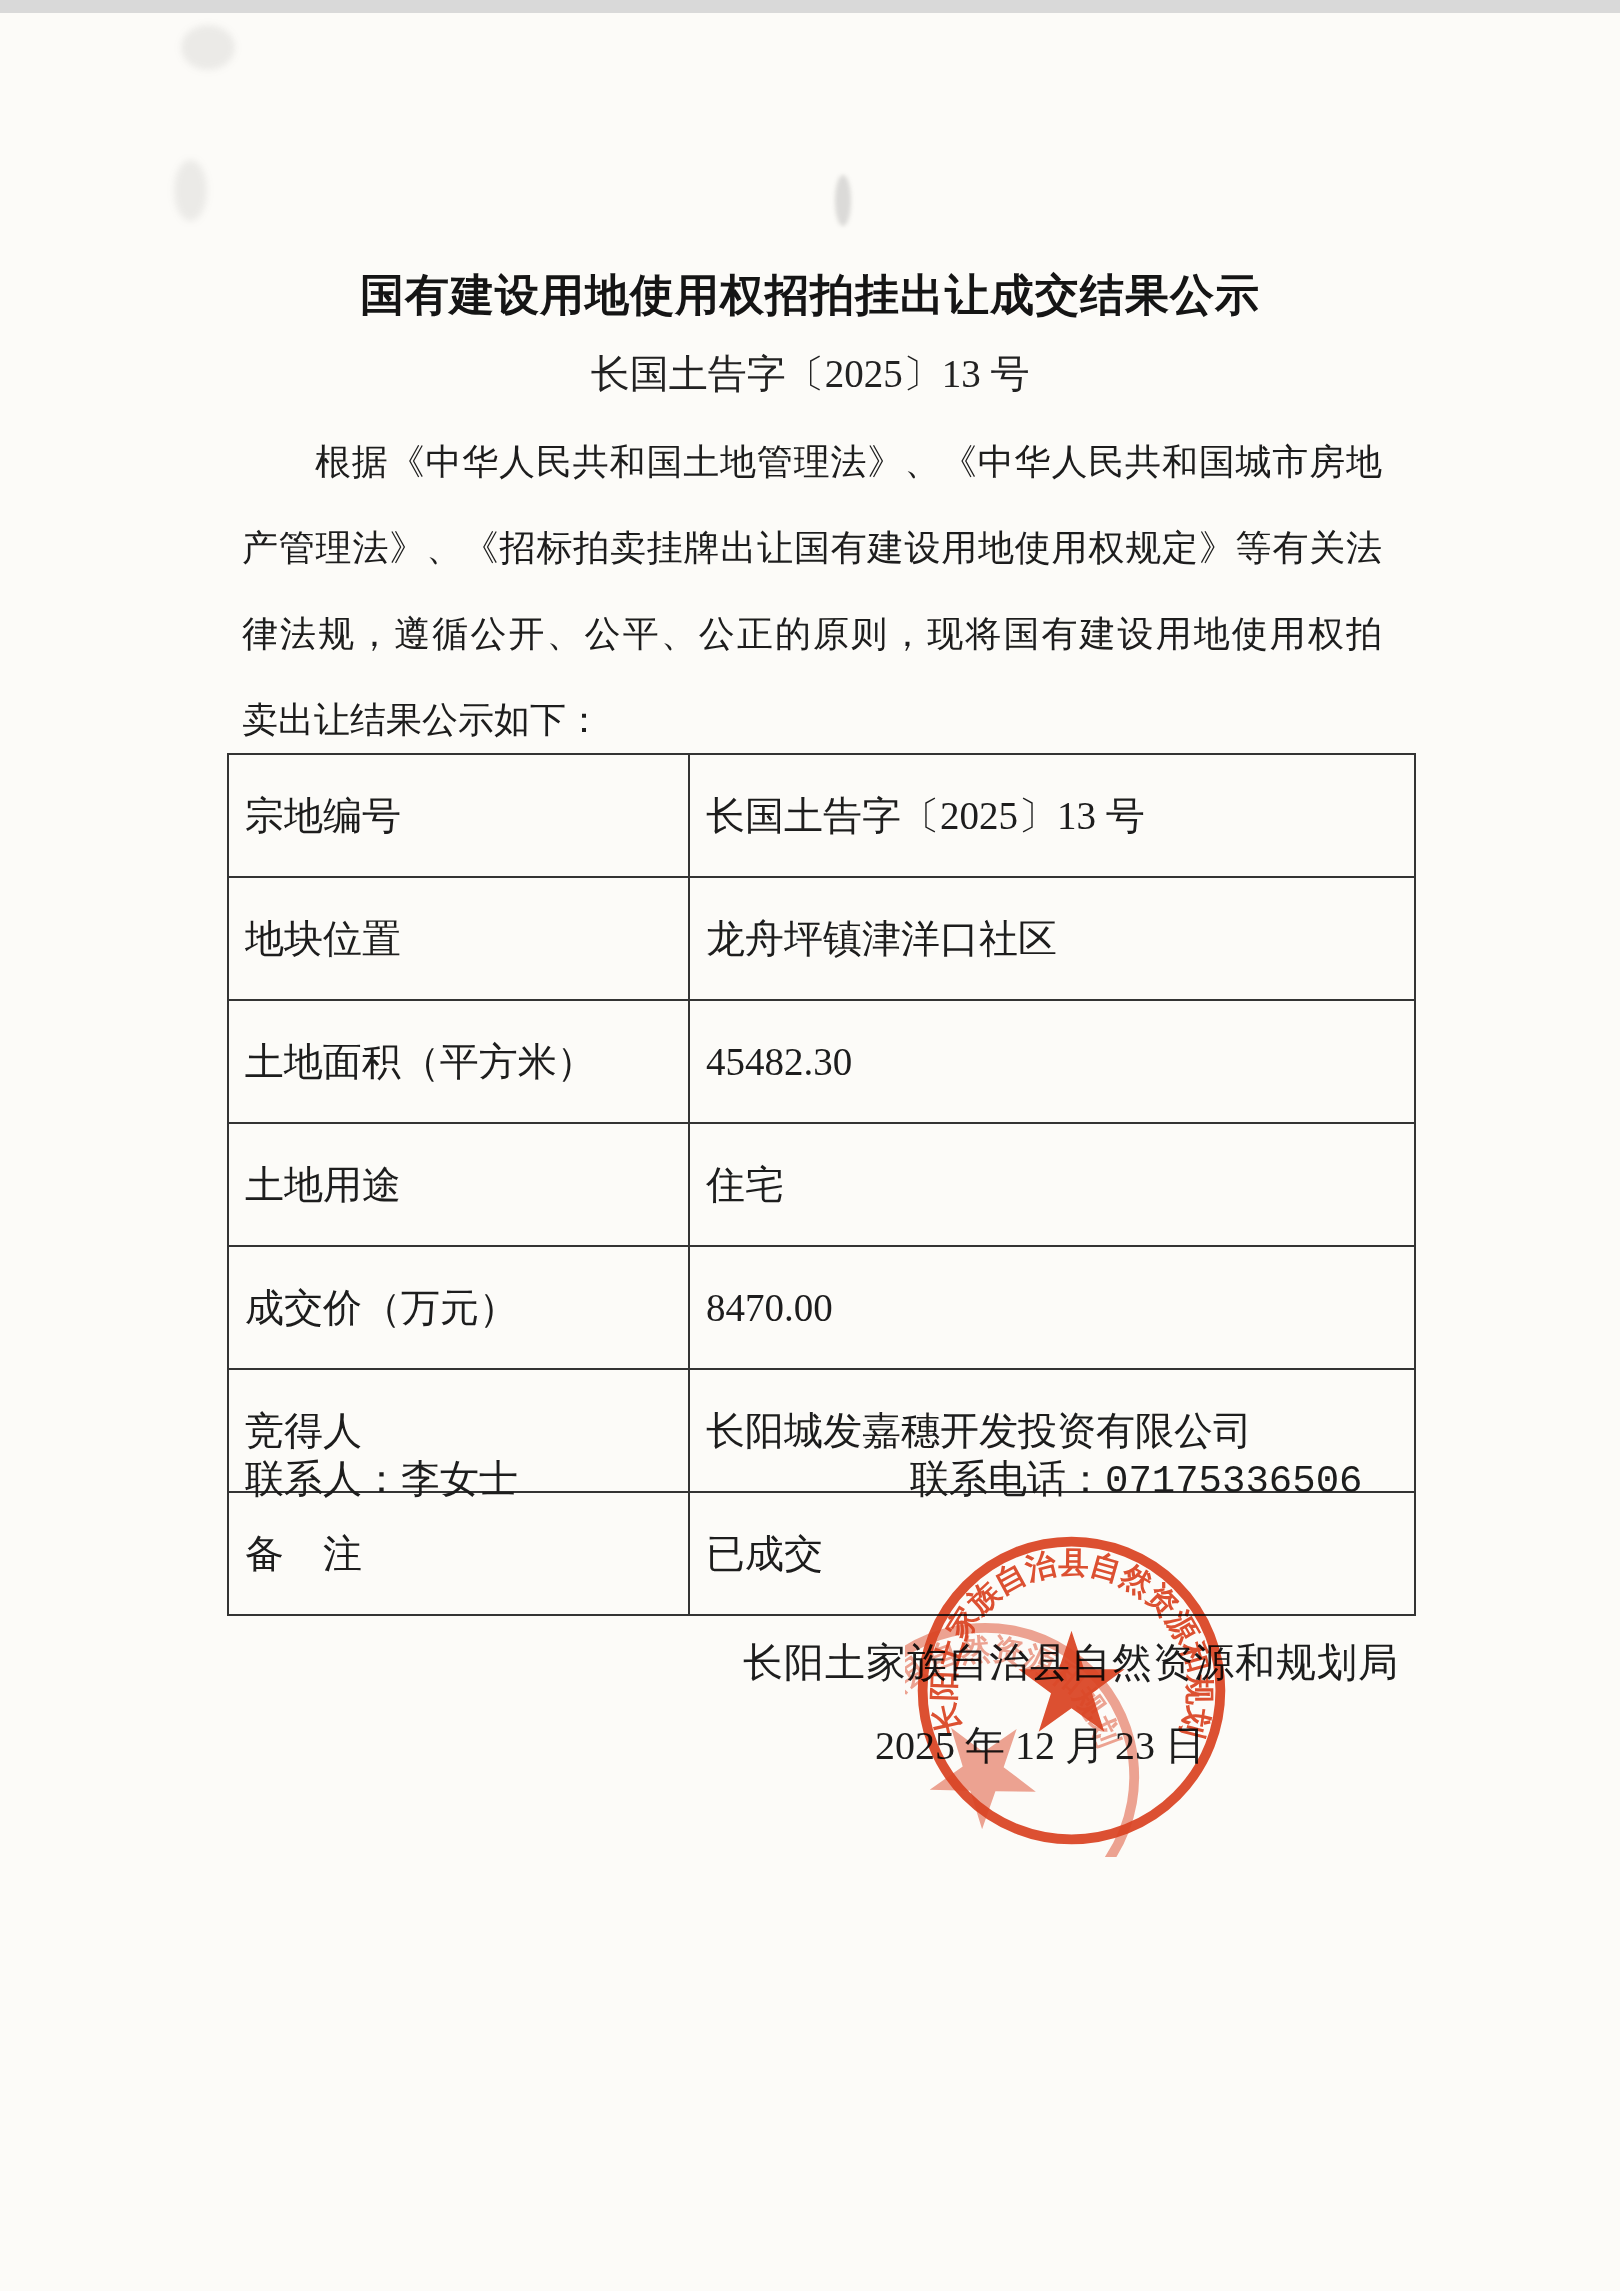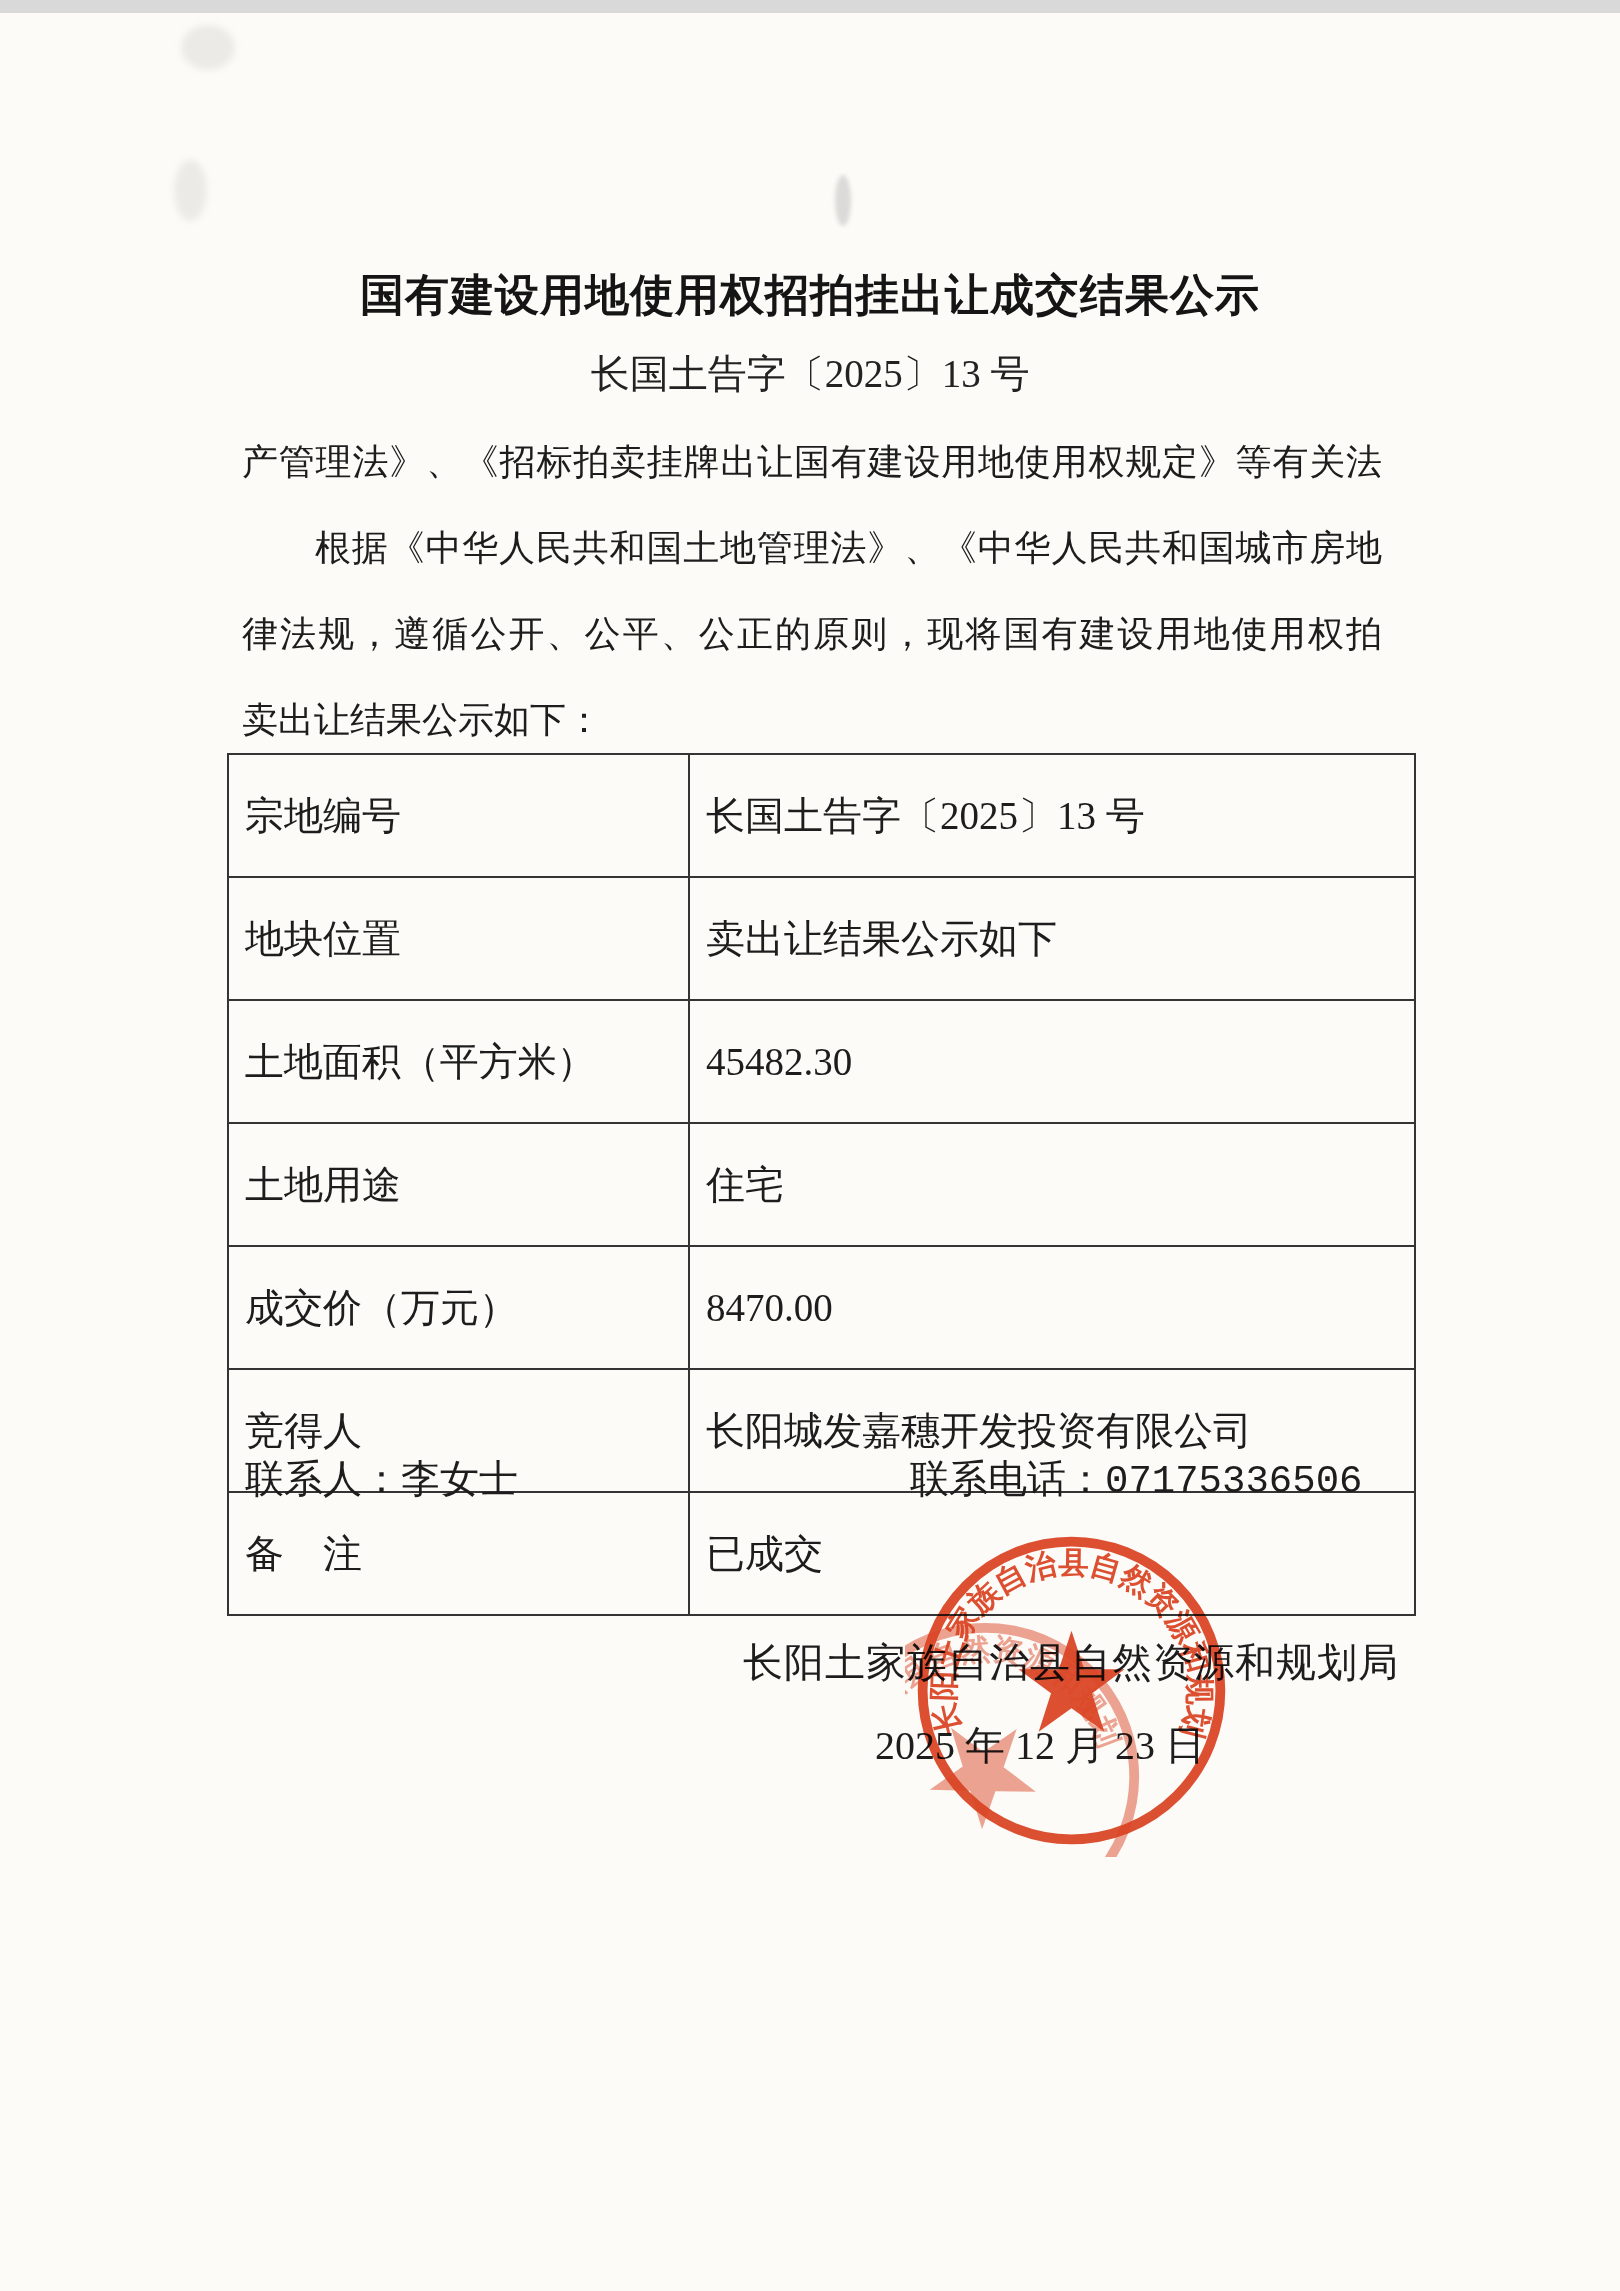--- a/index.html
+++ b/index.html
@@ -81,35 +81,35 @@
 
   <div class="smudge s1"></div>
   <div class="smudge s2"></div>
   <div class="smudge s3"></div>
 
   <div class="doc-title">国有建设用地使用权招拍挂出让成交结果公示</div>
 
   <div class="doc-number">长国土告字〔2025〕13 号</div>
 
   <div class="body-text">
+    <div class="body-line justified first">根据《中华人民共和国土地管理法》、《中华人民共和国城市房地</div>
     <div class="body-line justified">产管理法》、《招标拍卖挂牌出让国有建设用地使用权规定》等有关法</div>
-    <div class="body-line justified first">根据《中华人民共和国土地管理法》、《中华人民共和国城市房地</div>
     <div class="body-line justified">律法规，遵循公开、公平、公正的原则，现将国有建设用地使用权拍</div>
     <div class="body-line">卖出让结果公示如下：</div>
   </div>
 
   <table class="result-table">
     <tbody>
       <tr>
         <td class="cell-label">宗地编号</td>
         <td class="cell-value">长国土告字〔2025〕13 号</td>
       </tr>
       <tr>
         <td class="cell-label">地块位置</td>
-        <td class="cell-value">卖出让结果公示如下</td>
+        <td class="cell-value">龙舟坪镇津洋口社区</td>
       </tr>
       <tr>
         <td class="cell-label wide">土地面积（平方米）</td>
         <td class="cell-value">45482.30</td>
       </tr>
       <tr>
         <td class="cell-label">土地用途</td>
         <td class="cell-value">住宅</td>
       </tr>
       <tr>

